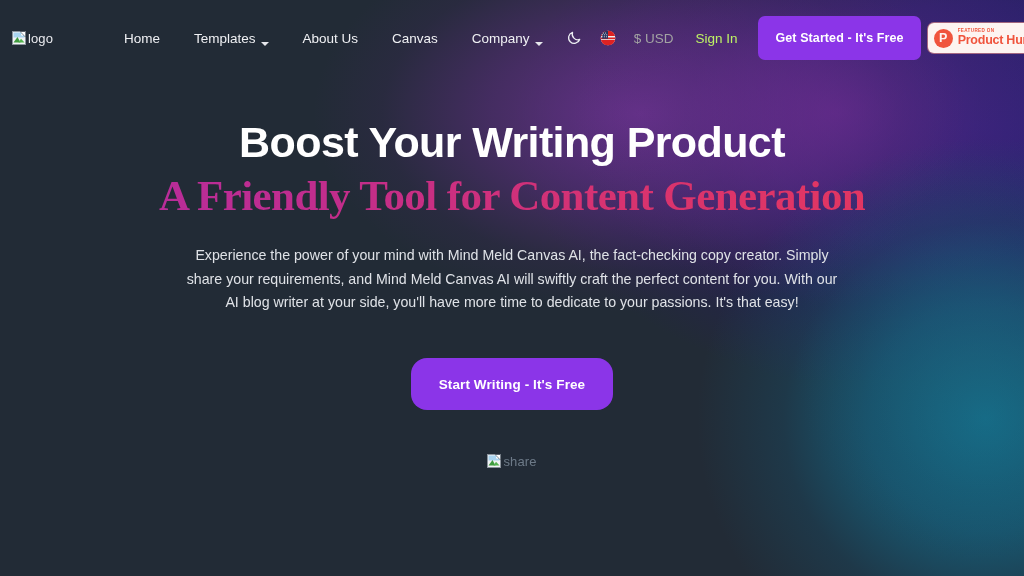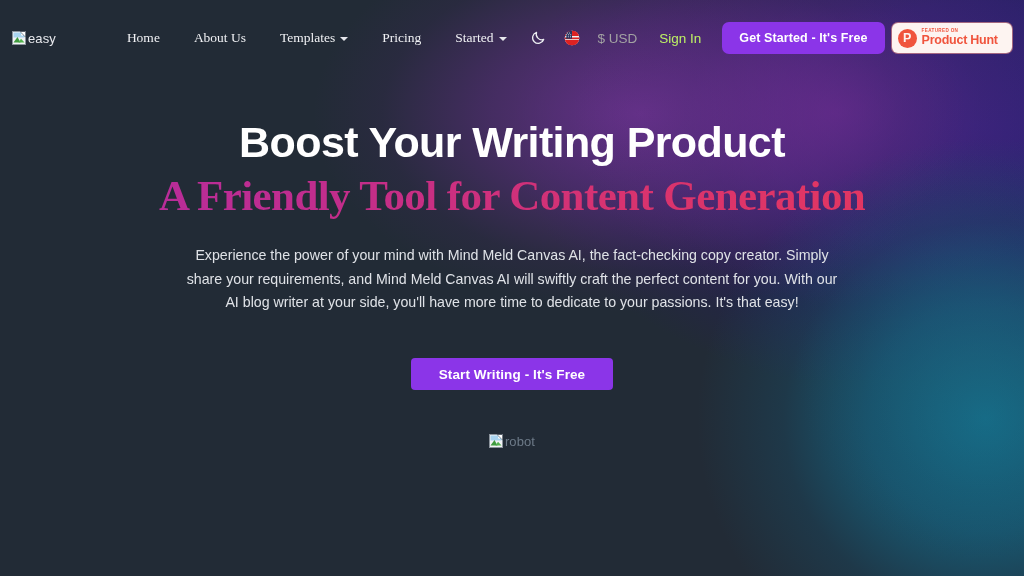--- a/index.html
+++ b/index.html
@@ -137,28 +137,27 @@
   .broken-img.robot .alt-text { color: #6d7a88; }
 
   .navlinks {
     display: flex;
     align-items: center;
     gap: 0;
     flex: 0 0 auto;
   }
   .navlink {
     display: inline-flex;
-    align-items: center;
+    align-items: flex-end;
     gap: 5px;
     font-size: 13.5px;
     color: #f0f1f4;
     padding: 6px 17px;
     white-space: nowrap;
     cursor: pointer;
-    font-family: Liberation Serif, serif;
   }
   .caret {
     width: 0; height: 0;
     border-left: 4px solid transparent;
     border-right: 4px solid transparent;
     border-top: 4.5px solid #e6e7ec;
     display: inline-block;
     margin-top: 2px;
   }
 
@@ -193,21 +192,21 @@
     cursor: pointer;
   }
 
   #get-started {
     background: #8b35e8;
     color: #ffffff;
     font-size: 12.5px;
     font-weight: bold;
     border: none;
     border-radius: 7px;
-    height: 32px;
+    height: 44px;
     padding: 0 17px;
     margin-left: 9px;
     cursor: pointer;
     white-space: nowrap;
     font-family: "Liberation Sans", sans-serif;
     letter-spacing: 0.1px;
   }
 
   
   #ph-badge {
@@ -298,22 +297,22 @@
     color: #dfe2e7;
   }
 
   #start-writing {
     margin-top: 32px;
     background: #8b35e8;
     color: #ffffff;
     font-size: 13.5px;
     font-weight: bold;
     border: none;
-    border-radius: 4px;
-    height: 32px;
+    border-radius: 16px;
+    height: 52px;
     padding: 0 28px;
     cursor: pointer;
     font-family: "Liberation Sans", sans-serif;
     letter-spacing: 0.1px;
   }
 
   #robot-slot {
     margin-top: 44px;
     display: flex;
     justify-content: center;
@@ -339,40 +338,40 @@
         <svg width="15" height="15" viewBox="0 0 15 15" aria-hidden="true">
           <rect x="0.5" y="0.5" width="13" height="13" fill="#f2f3f5" stroke="#8b939c" stroke-width="1"></rect>
           <rect x="1.5" y="1.5" width="11" height="5" fill="#a9d4f0"></rect>
           <polygon points="1.5,11.5 5.5,6.0 8.5,11.5" fill="#3f9b3f"></polygon>
           <polygon points="6.5,11.5 9.0,7.8 12.5,11.5" fill="#53b24f"></polygon>
           <circle cx="10.3" cy="3.6" r="1.25" fill="#ffffff"></circle>
           <polygon points="13.5,0.5 13.5,6.2 7.8,0.5" fill="#222b36"></polygon>
           <polygon points="13.2,1.0 13.2,5.4 8.8,1.0" fill="#ffffff"></polygon>
         </svg>
       </span>
-      <span class="alt-text">easy</span>
+      <span class="alt-text">logo</span>
     </span>
   </a>
 
   <div class="navlinks">
     <span class="navlink">
       <span>Home</span>
     </span>
     <span class="navlink">
-      <span>About Us</span>
-    </span>
-    <span class="navlink">
       <span>Templates</span>
       <span class="caret"></span>
     </span>
     <span class="navlink">
-      <span>Pricing</span>
+      <span>About Us</span>
     </span>
     <span class="navlink">
-      <span>Started</span>
+      <span>Canvas</span>
+    </span>
+    <span class="navlink">
+      <span>Company</span>
       <span class="caret"></span>
     </span>
   </div>
 
   <div class="nav-right">
 
     <span class="icon-btn">
       <svg width="16" height="16" viewBox="0 0 24 24" fill="none" stroke="#eceef2" stroke-width="1.9" stroke-linecap="round" stroke-linejoin="round">
         <path d="M20.5 14.2A8.5 8.5 0 0 1 9.8 3.5a8.5 8.5 0 1 0 10.7 10.7z"></path>
       </svg>
@@ -437,17 +436,17 @@
         <svg width="15" height="15" viewBox="0 0 15 15" aria-hidden="true">
           <rect x="0.5" y="0.5" width="13" height="13" fill="#f2f3f5" stroke="#8b939c" stroke-width="1"></rect>
           <rect x="1.5" y="1.5" width="11" height="5" fill="#a9d4f0"></rect>
           <polygon points="1.5,11.5 5.5,6.0 8.5,11.5" fill="#3f9b3f"></polygon>
           <polygon points="6.5,11.5 9.0,7.8 12.5,11.5" fill="#53b24f"></polygon>
           <circle cx="10.3" cy="3.6" r="1.25" fill="#ffffff"></circle>
           <polygon points="13.5,0.5 13.5,6.2 7.8,0.5" fill="#222b36"></polygon>
           <polygon points="13.2,1.0 13.2,5.4 8.8,1.0" fill="#ffffff"></polygon>
         </svg>
       </span>
-      <span class="alt-text">robot</span>
+      <span class="alt-text">share</span>
     </span>
   </div>
 
 </main>
 
 </body></html>

